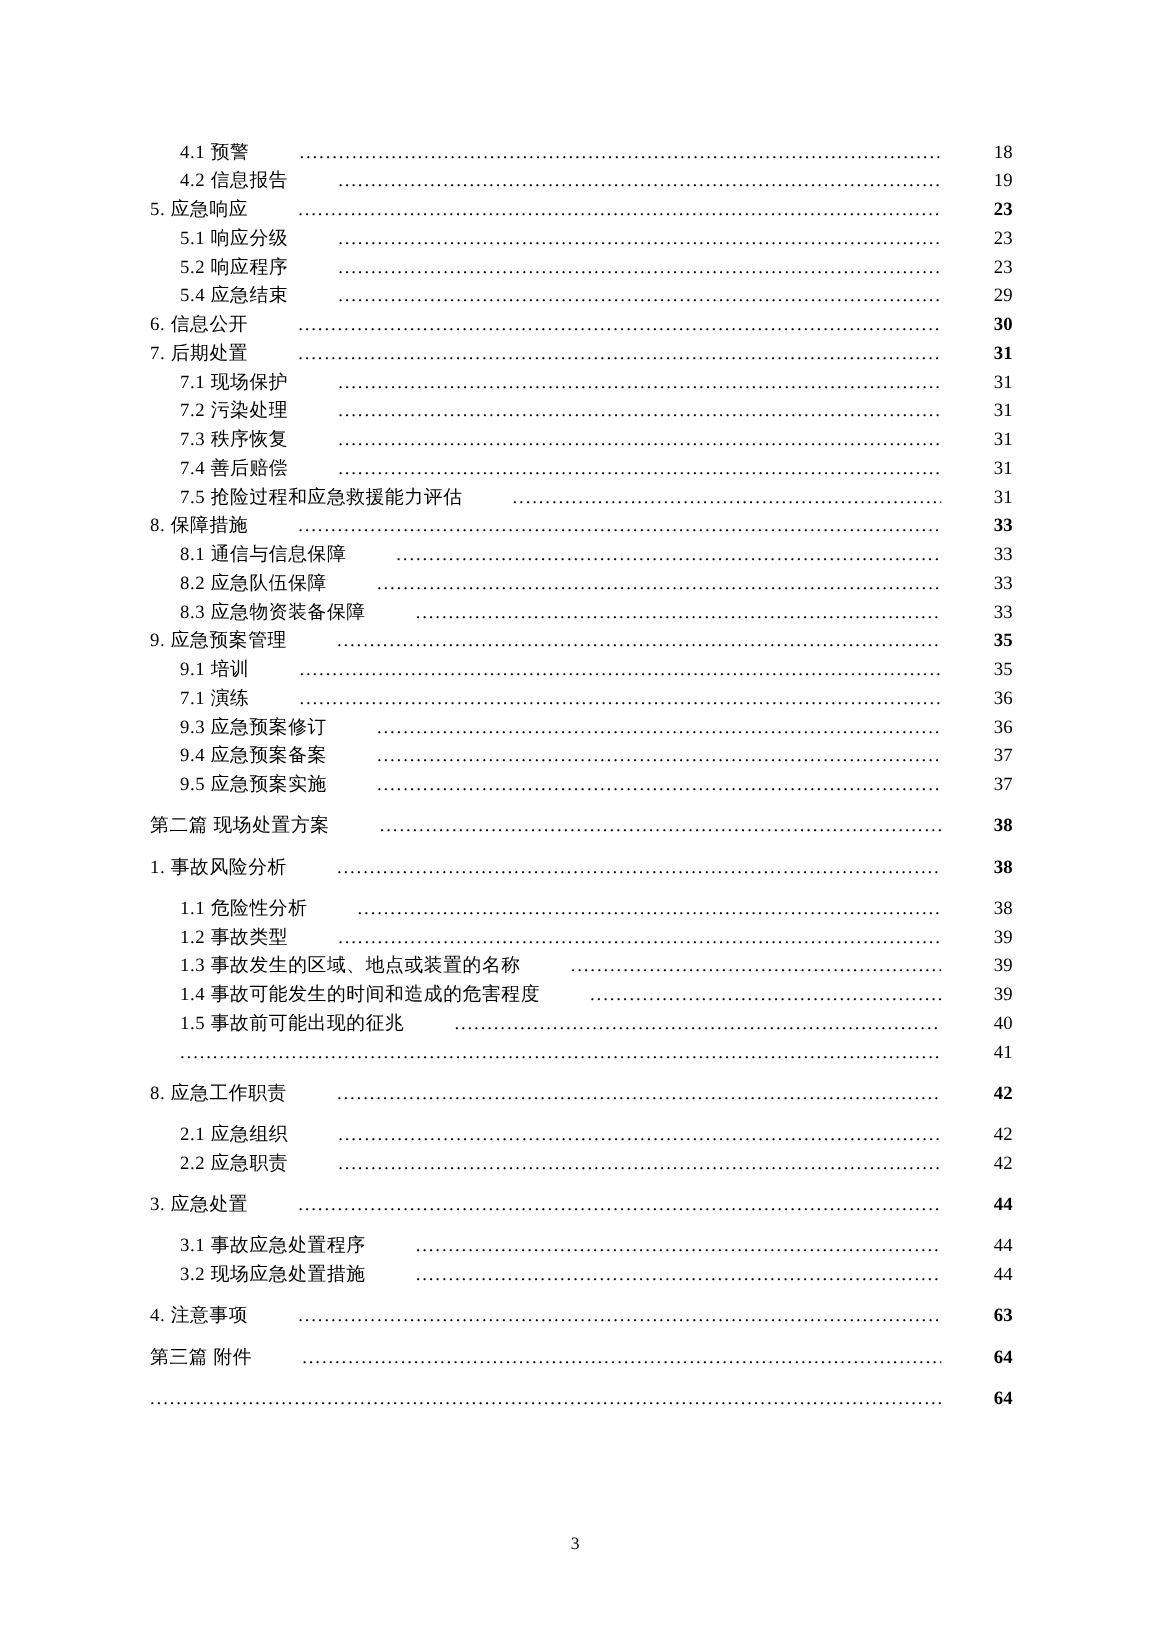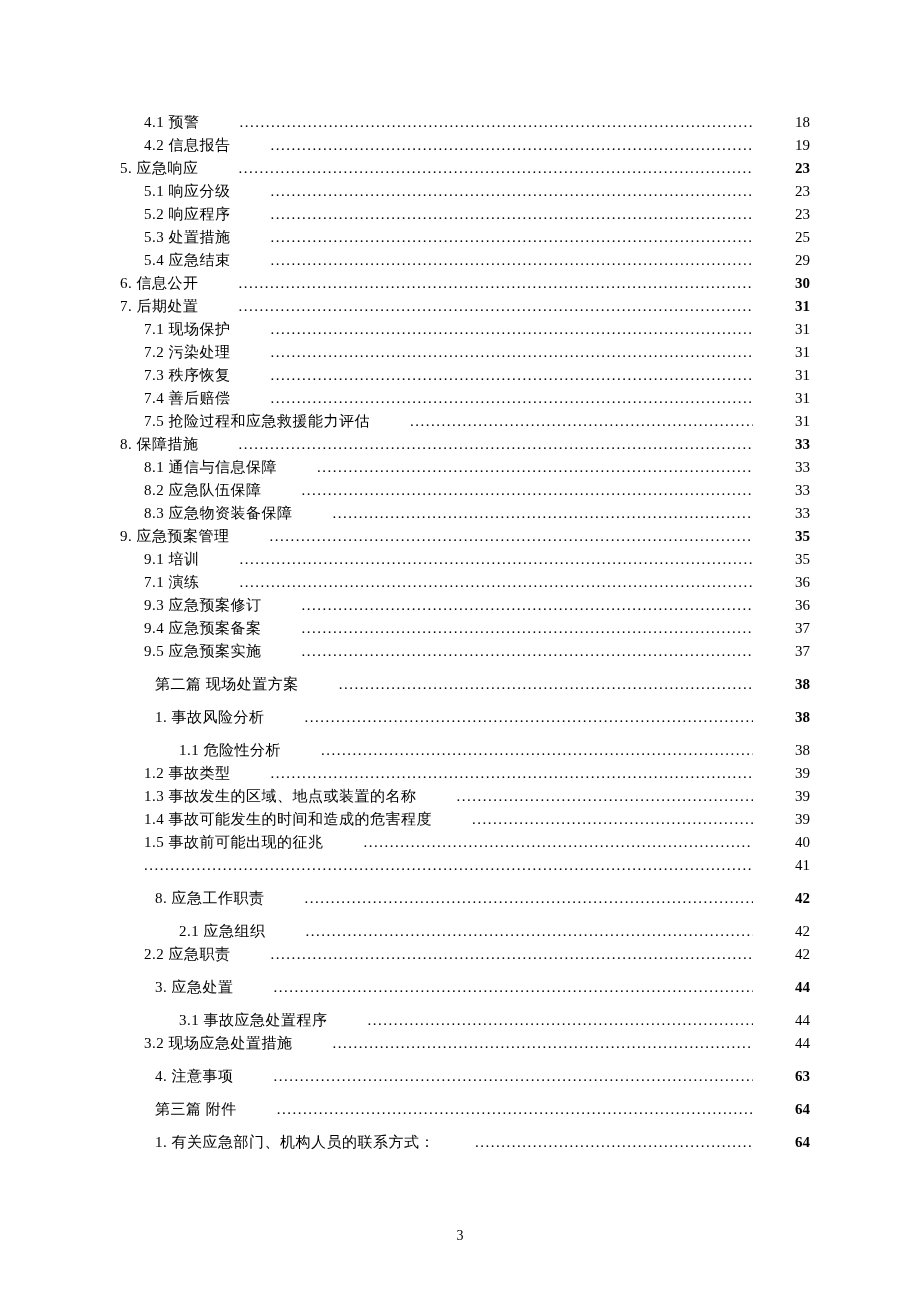--- a/index.html
+++ b/index.html
@@ -36,21 +36,21 @@
     .toc-line .leader::before {
       content: "...................................................................................................................................................................";
     }
     .toc-line .pg {
       flex-shrink: 0;
       padding-left: 2px;
     }
     .toc-line .pg.bold { font-weight: bold; }
     .indent-0 { padding-left: 0px; }
     .indent-1 { padding-left: 24px; }
-    .section-gap-top { margin-top: 10px; margin-left: 35px; }
+    .section-gap-top { margin-top: 10px; }
     .footer-pagenum {
       position: absolute;
       bottom: 58px;
       left: 0;
       right: 0;
       text-align: center;
       font-size: 14px;
     }
   </style>
 </head>
@@ -77,25 +77,20 @@
         <span class="label">5.1 响应分级 </span>
         <span class="leader"></span>
         <span class="pg"> 23</span>
       </div>
       <div class="toc-line indent-1">
         <span class="label">5.2 响应程序 </span>
         <span class="leader"></span>
         <span class="pg"> 23</span>
       </div>
       <div class="toc-line indent-1">
-        <span class="label">5.3 处置措施 </span>
-        <span class="leader"></span>
-        <span class="pg"> 25</span>
-      </div>
-      <div class="toc-line indent-1">
         <span class="label">5.4 应急结束 </span>
         <span class="leader"></span>
         <span class="pg"> 29</span>
       </div>
       <div class="toc-line indent-0">
         <span class="label bold">6. 信息公开 </span>
         <span class="leader"></span>
         <span class="pg bold"> 30</span>
       </div>
       <div class="toc-line indent-0">
@@ -251,20 +246,19 @@
         <span class="label bold">4. 注意事项 </span>
         <span class="leader"></span>
         <span class="pg bold"> 63</span>
       </div>
       <div class="toc-line indent-0 section-gap-top">
         <span class="label bold">第三篇  附件 </span>
         <span class="leader"></span>
         <span class="pg bold"> 64</span>
       </div>
       <div class="toc-line indent-0 section-gap-top">
-        <span class="label bold">1.  有关应急部门、机构人员的联系方式： </span>
         <span class="leader"></span>
         <span class="pg bold"> 64</span>
       </div>
     </div>
 </div>
 
 <div class="footer-pagenum">3</div>
 
 </body></html>

